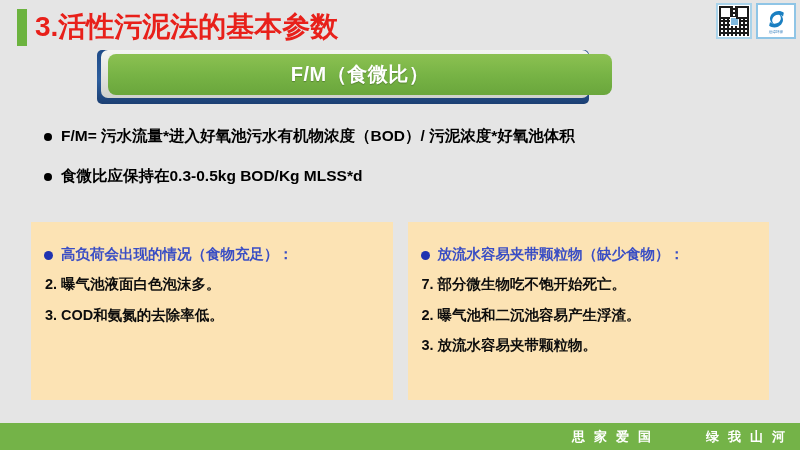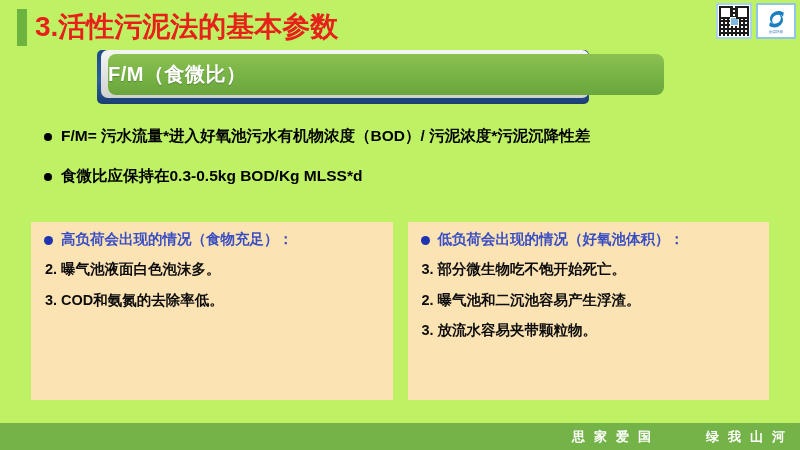--- a/index.html
+++ b/index.html
@@ -12,21 +12,21 @@
     height: 450px;
     position: relative;
     overflow: hidden;
     font-family: "Liberation Sans", "DejaVu Sans", sans-serif;
   }
 
   
   .slide {
     position: absolute;
     inset: 0;
-    background: #bef264;
+    background: #e5e5e5;
   }
 
   
   .title-row {
     position: absolute;
     left: 17px;
     top: 7px;
     height: 40px;
     display: flex;
     align-items: center;
@@ -145,27 +145,27 @@
     top: 0px;
     width: 488px;
     height: 48px;
     border-radius: 7px;
     background: linear-gradient(180deg, #f4f4f2 0%, #e3e4e0 50%, #cfd1cc 100%);
   }
   .banner-green {
     position: absolute;
     left: 11px;
     top: 4px;
-    width: 556px;
+    width: 504px;
     height: 41px;
     border-radius: 8px;
     background: linear-gradient(180deg, #8cc152 0%, #77b345 52%, #6aa63c 100%);
     display: flex;
     align-items: center;
-    justify-content: flex-start;
+    justify-content: center;
   }
   .banner-text {
     color: #ffffff;
     font-size: 20px;
     font-weight: bold;
     letter-spacing: 0.5px;
     text-shadow: 0 1px 1px rgba(0,0,0,0.25);
     white-space: nowrap;
   }
 
@@ -204,21 +204,21 @@
     top: 222px;
     width: 738px;
     height: 178px;
     display: flex;
     gap: 15px;
   }
   .panel {
     flex: 1 1 0;
     background: #fce3b4;
     box-sizing: border-box;
-    padding: 9px 10px 10px 12px;
+    padding: 24px 10px 10px 12px;
   }
   .panel-head {
     display: flex;
     align-items: flex-start;
     margin-bottom: 13px;
   }
   .panel-head .dot {
     width: 9px;
     height: 9px;
     border-radius: 50%;
@@ -295,21 +295,21 @@
     <div class="banner-frame-blue"></div>
     <div class="banner-frame-light"></div>
     <div class="banner-green">
       <div class="banner-text">F/M（食微比）</div>
     </div>
   </div>
 
   <div class="main-bullets">
     <div class="main-bullet">
       <span class="dot"></span>
-      <span class="txt">F/M= 污水流量*进入好氧池污水有机物浓度（BOD）/ 污泥浓度*污泥沉降性差</span>
+      <span class="txt">F/M= 污水流量*进入好氧池污水有机物浓度（BOD）/ 污泥浓度*好氧池体积</span>
     </div>
     <div class="main-bullet">
       <span class="dot"></span>
       <span class="txt">食微比应保持在0.3-0.5kg BOD/Kg MLSS*d</span>
     </div>
   </div>
 
   <div class="panels">
 
     <div class="panel">
@@ -317,23 +317,23 @@
         <span class="dot"></span>
         <span class="txt">高负荷会出现的情况（食物充足）：</span>
       </div>
       <div class="panel-item">2. 曝气池液面白色泡沫多。</div>
       <div class="panel-item">3. COD和氨氮的去除率低。</div>
     </div>
 
     <div class="panel">
       <div class="panel-head">
         <span class="dot"></span>
-        <span class="txt">低负荷会出现的情况（好氧池体积）：</span>
+        <span class="txt">放流水容易夹带颗粒物（缺少食物）：</span>
       </div>
-      <div class="panel-item">3. 部分微生物吃不饱开始死亡。</div>
+      <div class="panel-item">7. 部分微生物吃不饱开始死亡。</div>
       <div class="panel-item">2. 曝气池和二沉池容易产生浮渣。</div>
       <div class="panel-item">3. 放流水容易夹带颗粒物。</div>
     </div>
 
   </div>
 
   <div class="footer">
     <div class="footer-phrase first">思家爱国</div>
     <div class="footer-phrase second">绿我山河</div>
   </div>

